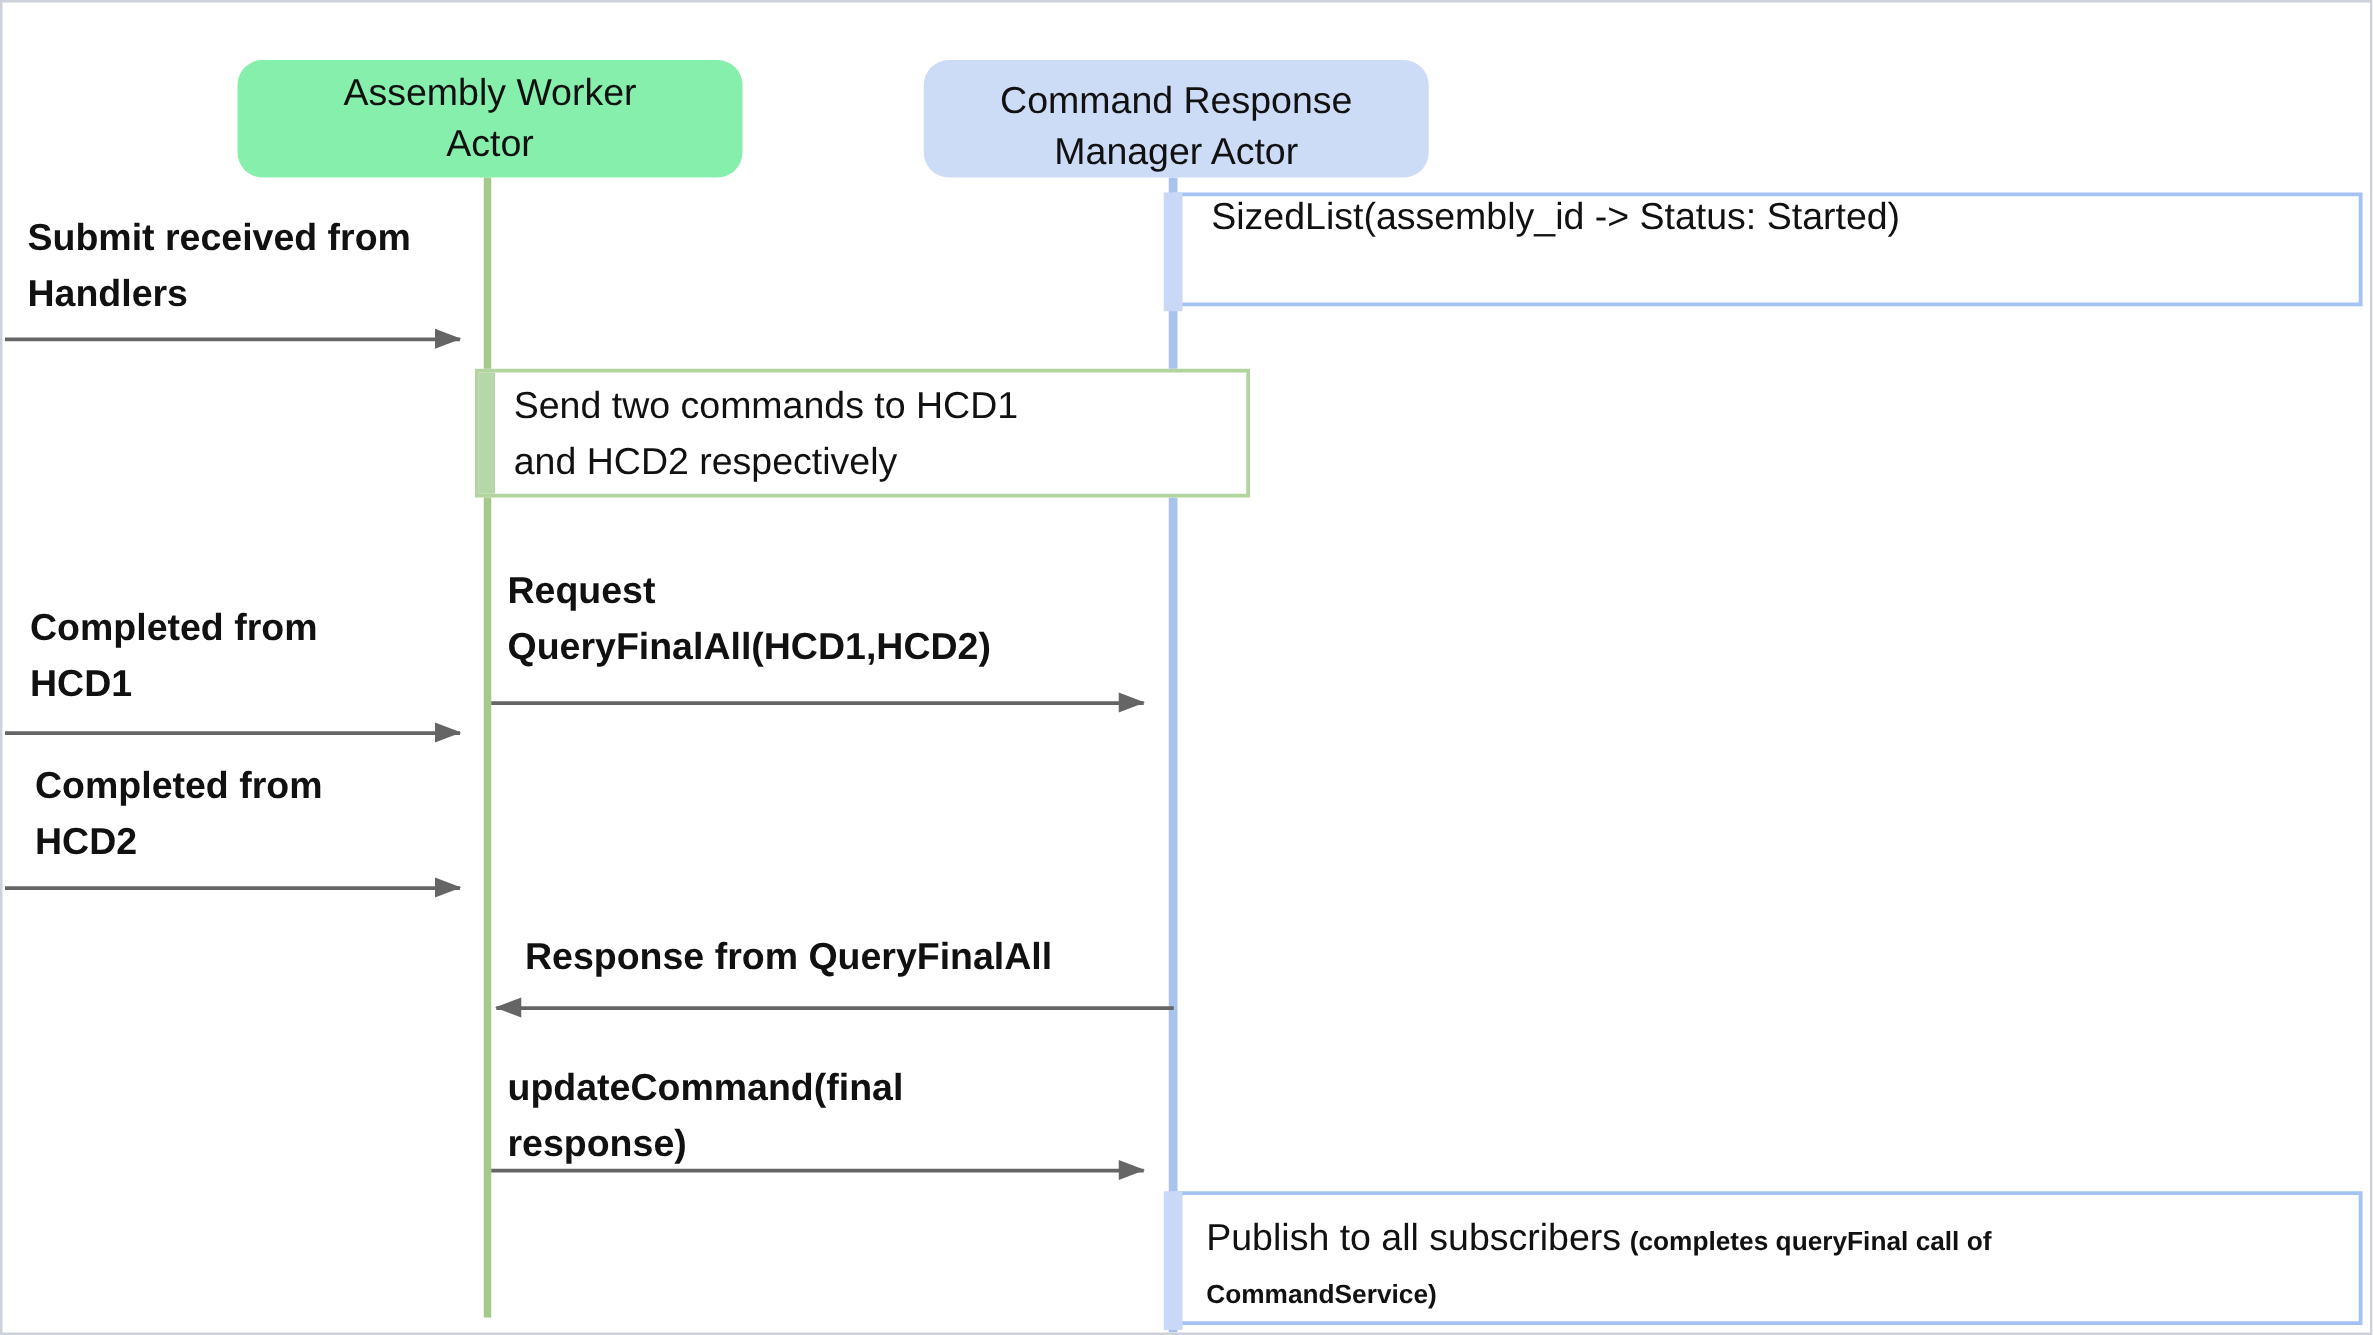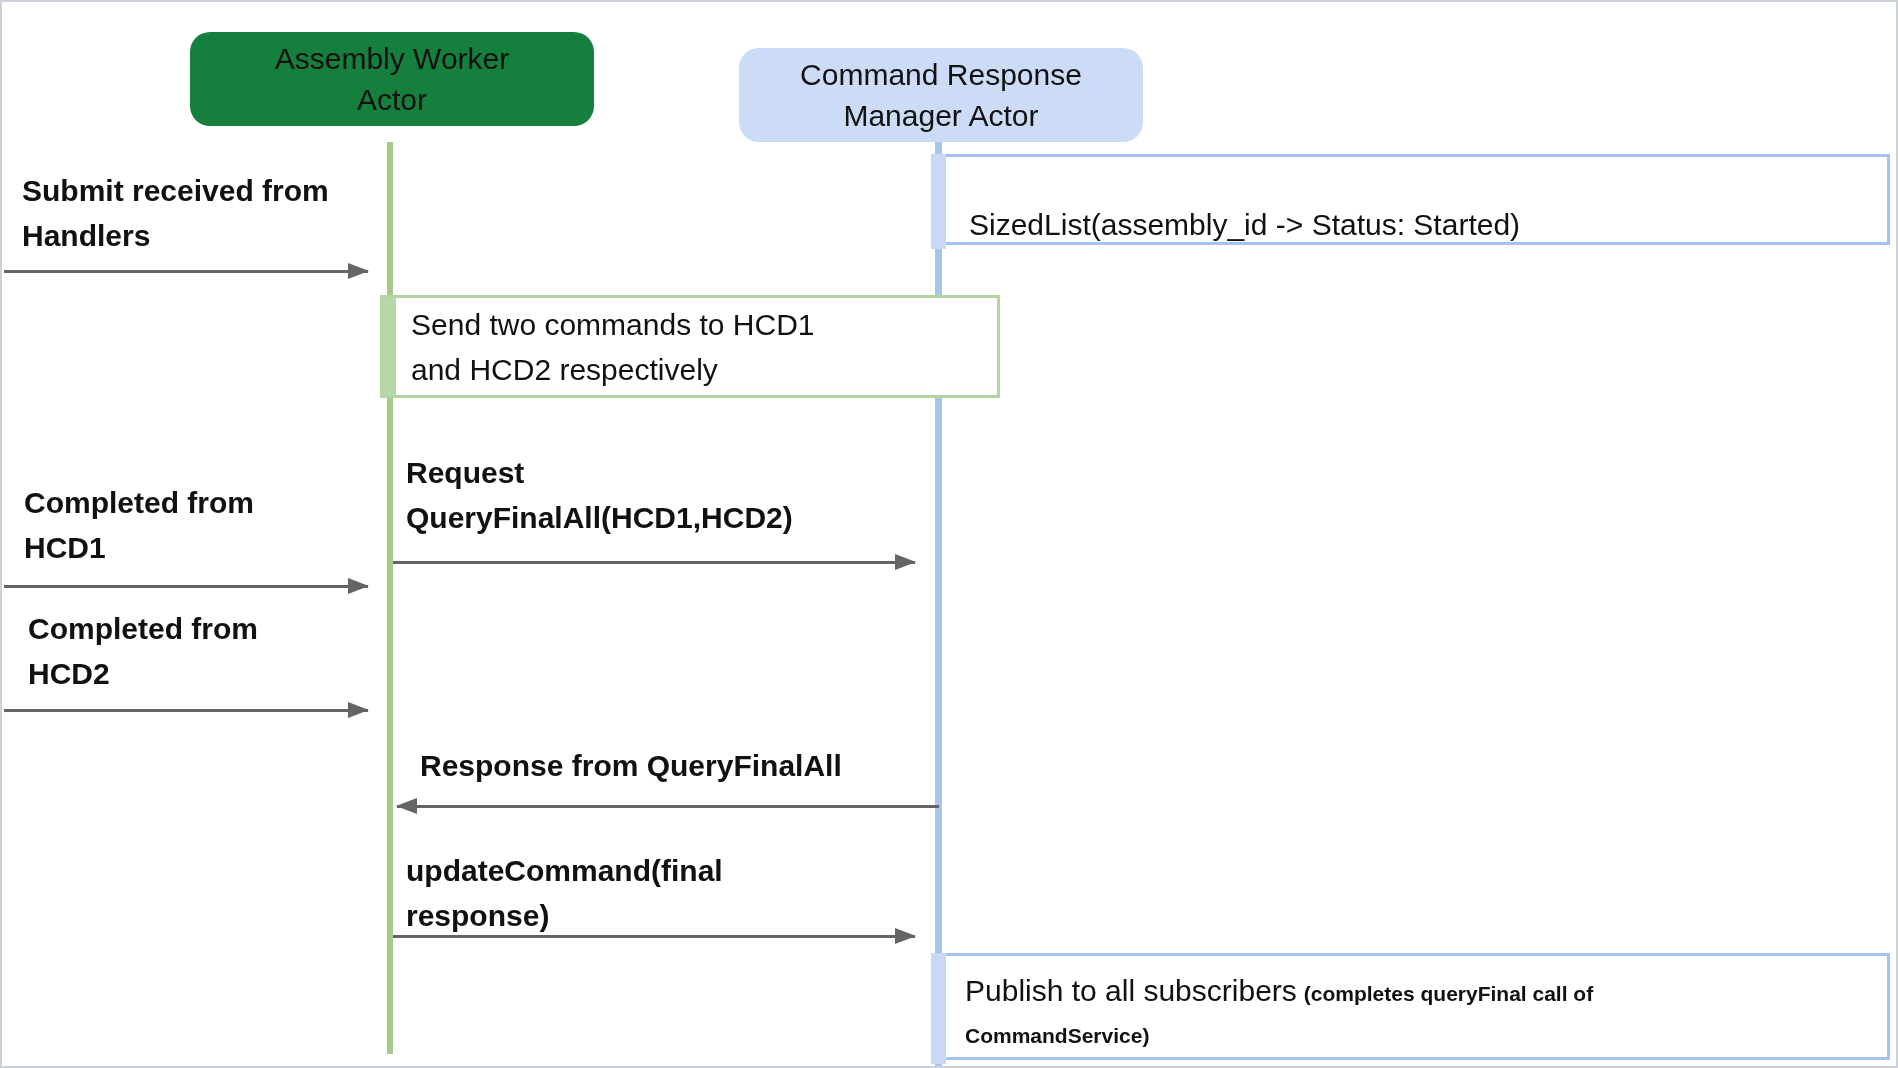--- a/index.html
+++ b/index.html
@@ -15,22 +15,22 @@
   }
   
   .actor{
     position:absolute;
     width:404px;height:94px;
     border-radius:20px;
     display:flex;flex-direction:column;justify-content:center;align-items:center;
     font-size:30px;line-height:41px;
     text-align:center;
   }
-  .actor.green{left:188px;top:30px;background:#15803d;justify-content:center;}
-  .actor.blue{left:737px;top:46px;background:#ccdbf6;}
+  .actor.green{left:188px;top:46px;background:#86efac;justify-content:center;}
+  .actor.blue{left:737px;top:46px;background:#ccdbf6;justify-content:flex-end;}
   
   .lifeline{position:absolute;top:140px;}
   .lifeline.green{left:385px;width:6px;height:912px;background:#a5c98d;}
   .lifeline.blue{left:933px;width:7px;height:924px;background:#aac3ee;}
   
   .activation{position:absolute;background:#c9d8f6;width:15px;z-index:4;}
   .activation.sized{left:929px;top:152px;height:95px;}
   .activation.publish{left:929px;top:951px;height:111px;}
   
   .note-green{
@@ -39,21 +39,21 @@
     display:flex;flex-direction:column;justify-content:center;
     font-size:30px;line-height:45px;z-index:3;
   }
   .note-green .strip{position:absolute;left:0;top:0;bottom:0;width:13px;background:#b6d7a8;}
   .note-green .txt{margin-left:28px;}
   .box-blue{
     position:absolute;left:936px;width:952px;
     border:3px solid #a4c2f4;background:#fff;box-sizing:border-box;
     z-index:3;
   }
-  .box-blue.sized{top:152px;height:91px;display:flex;align-items:flex-end;font-size:30px;}
+  .box-blue.sized{top:152px;height:91px;display:flex;align-items:flex-start;font-size:30px;}
   .box-blue.sized .txt{padding-left:28px;}
   .box-blue.publish{top:951px;height:107px;padding:14px 20px 0 24px;font-size:25px;line-height:42px;}
   .box-blue.publish .big{font-size:30px;text-align:right;}
   .box-blue.publish .small{font-size:21px;font-weight:bold;}
   
   .msg-label{position:absolute;font-size:30px;line-height:45px;z-index:5;white-space:nowrap;font-weight:bold;}
   
   .arrow{position:absolute;height:3px;background:#656565;z-index:6;}
   .arrow .head-r{
     position:absolute;right:-1px;top:-7px;width:0;height:0;

